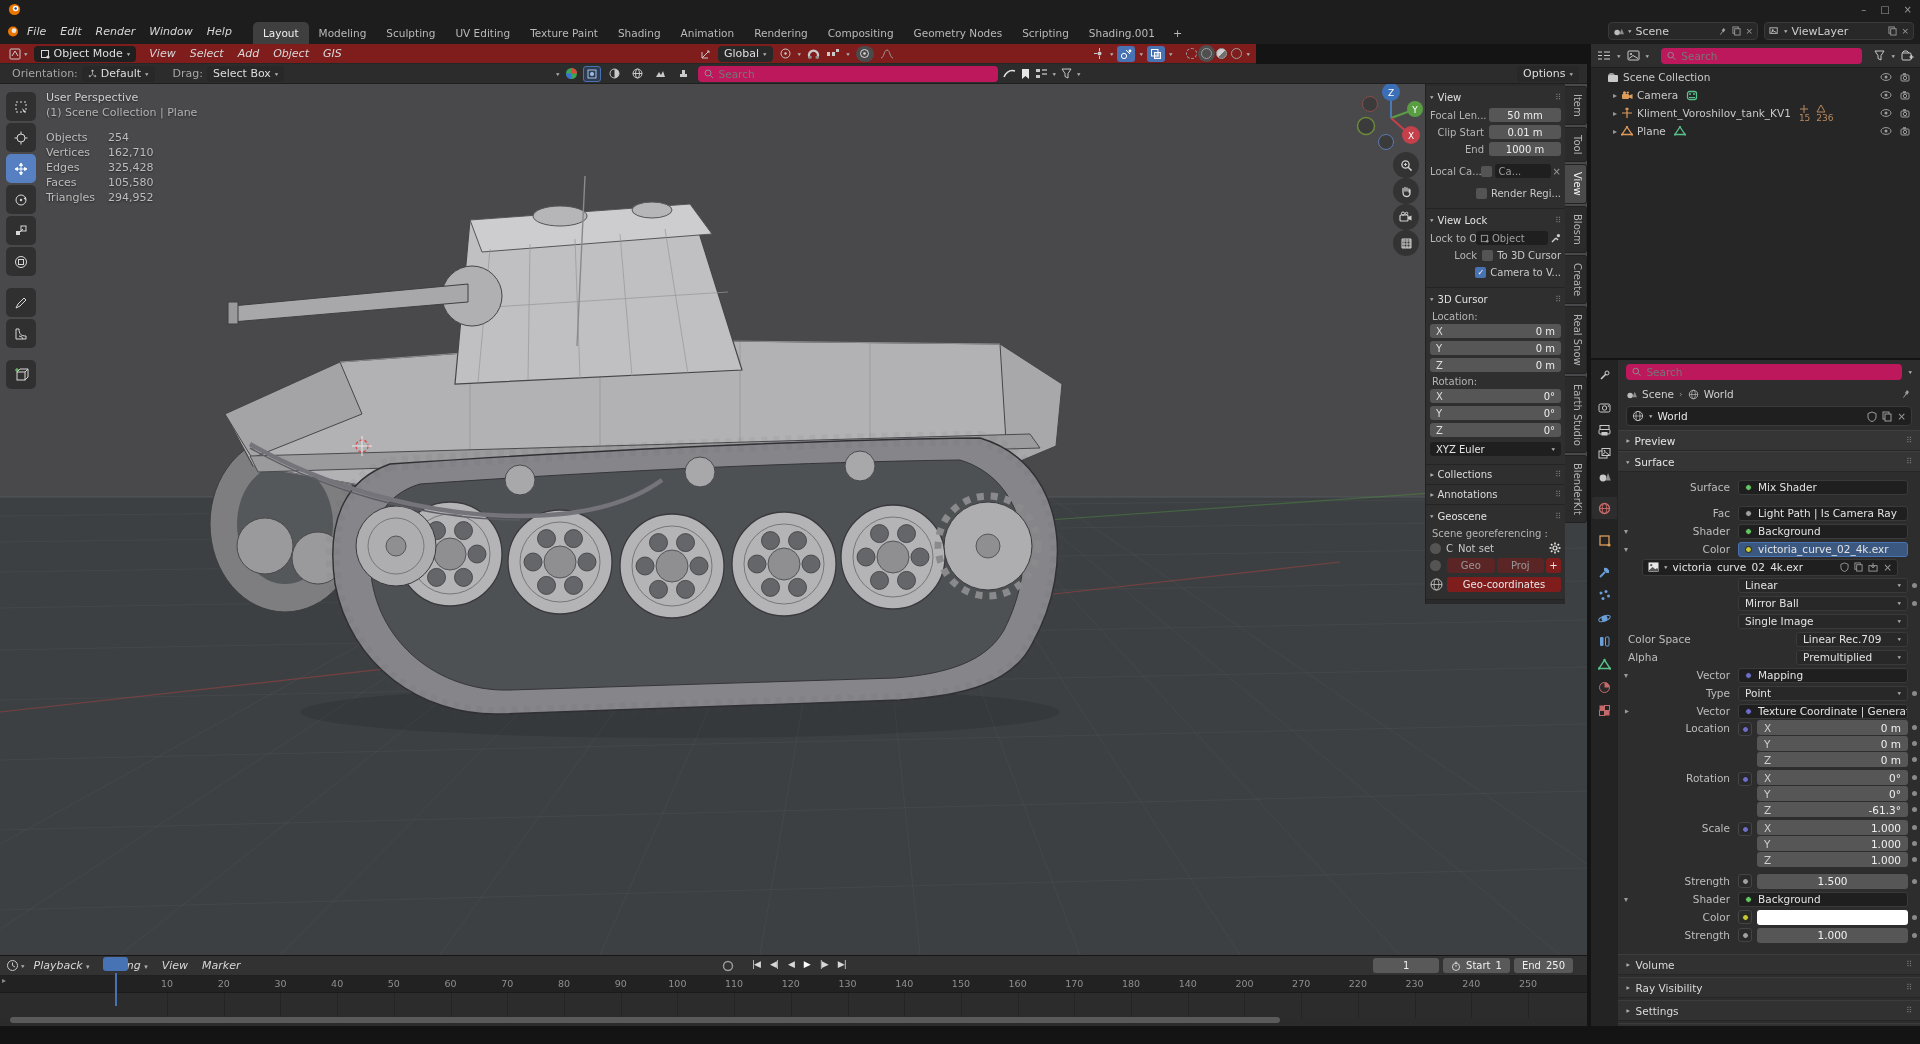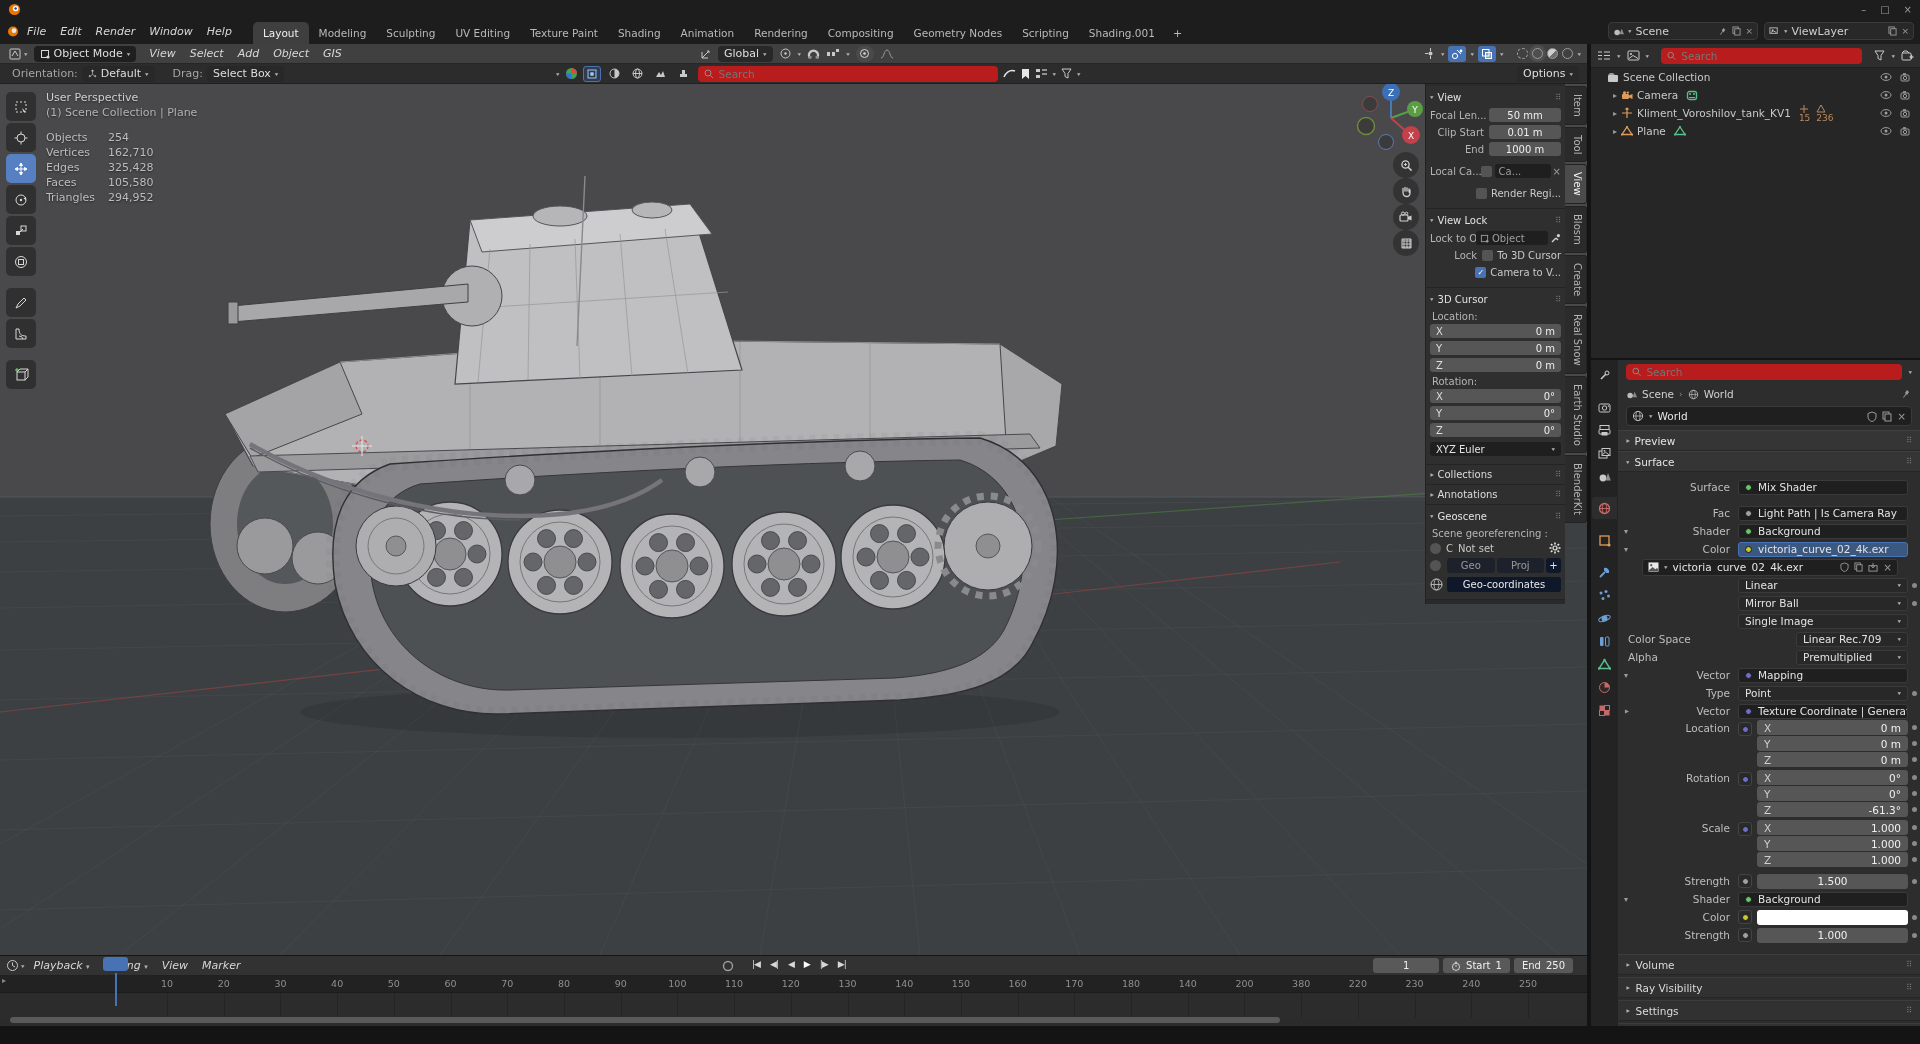--- a/index.html
+++ b/index.html
@@ -22,37 +22,37 @@
   .ws-tab { padding:5px 10px 5px 10px; color:#b9b9b9; font-size:10.5px; border-radius:5px 5px 0 0; }
   .ws-tab.active { background:#3f3f3f; color:#f0f0f0; }
   .ws-add { padding:4px 8px; color:#b9b9b9; }
   #topbar-right { margin-left:auto; display:flex; gap:6px; align-items:center; }
   .id-block { display:flex; align-items:center; background:#282828; border:1px solid #3a3a3a;
     border-radius:4px; height:18px; padding:0 4px; gap:4px; min-width:150px; color:#cfcfcf; }
   .id-block .grow { flex:1; }
   .tiny-ic { color:#9c9c9c; font-size:9px; display:inline-flex; align-items:center; }
 
   
-  #vp-header { position:absolute; top:44px; left:0; width:1587px; height:20px; background:#404040;
+  #vp-header { position:absolute; top:44px; left:0; width:1256px; height:20px; background:#7f1d1d;
     display:flex; align-items:center; padding:5px 6px; border-bottom:1px solid #262626; }
   #tool-settings { position:absolute; top:64px; left:0; width:1587px; height:20px; background:#2c2c2c;
     display:flex; align-items:center; padding:0 8px; border-bottom:1px solid #1f1f1f; }
   .hdr-label { color:#a5a5a5; margin:0 4px; }
   .pill { display:flex; align-items:center; gap:4px; background:#282828; border-radius:4px;
     height:16px; padding:0 6px; color:#dedede; }
   .pill.dark { background:#1f1f1f; }
   .caret { font-size:7px; color:#b0b0b0; transform:scaleY(.8); }
   .hdr-btn { display:inline-flex; align-items:center; justify-content:center; width:18px; height:16px;
     border-radius:3px; color:#c9c9c9; }
   .hdr-btn.blue { background:#4772b3; color:#fff; }
   .shade-ball { width:11px; height:11px; border-radius:50%; border:1px solid #9c9c9c; display:inline-block; }
   .shade-ball.solid { background:#e8e8e8; }
   .shade-ball.material { background:linear-gradient(135deg,#cfcfcf 50%,#6f6f6f 50%); }
   .shade-ball.wrap { box-shadow:0 0 0 3px #4f4f4f; background:#4f4f4f; }
-  .search { display:flex; align-items:center; gap:5px; background:#b91c1c; border-radius:4px;
+  .search { display:flex; align-items:center; gap:5px; background:#be185d; border-radius:4px;
     height:16px; padding:0 6px; color:#8d8d8d; }
   .search input { background:transparent; border:none; outline:none; color:#cfcfcf; width:110px;
     font-size:10.5px; font-family:inherit; }
 
   
   #canvas { position:absolute; top:84px; left:0; width:1587px; height:871px; background:#48484a; overflow:hidden; }
   #scene-svg { position:absolute; top:0; left:0; }
   #overlay-stats { position:absolute; top:6px; left:46px; color:#cfcfcf; line-height:15px;
     text-shadow:0 1px 2px rgba(0,0,0,.5); }
   #overlay-stats .dim { color:#b3b3b3; }
@@ -80,21 +80,21 @@
     align-items:center; justify-content:center; color:#eee; font-size:10px; }
   .np-field.dark { background:#1f1f1f; justify-content:flex-start; padding:0 4px; color:#9d9d9d; }
   .np-field.wide { width:100%; justify-content:space-between; padding:0 6px; }
   .cb { width:11px; height:11px; background:#545454; border-radius:2px; display:inline-flex;
     align-items:center; justify-content:center; font-size:8px; color:#fff; flex:none; }
   .cb.on { background:#4772b3; }
   .np-sub { color:#b5b5b5; margin:3px 2px 1px 2px; }
   .np-collapsed { display:flex; align-items:center; gap:4px; height:20px; padding:0 4px; background:#2f2f2f;
     border-bottom:1px solid #242424; color:#dcdcdc; }
   .np-collapsed .grip { margin-left:auto; color:#777; font-size:8px; }
-  .geo-btn { background:#0f172a; border-radius:3px; height:15px; display:flex; align-items:center;
+  .geo-btn { background:#7f1d1d; border-radius:3px; height:15px; display:flex; align-items:center;
     justify-content:center; color:#e8e8e8; }
 
   
   #side-tabs { position:absolute; top:0; right:0; width:22px; display:flex; flex-direction:column; gap:2px; padding-top:2px; }
   .side-tab { writing-mode:vertical-rl; padding:7px 3px; background:#2b2b2b; color:#b5b5b5;
     font-size:10px; border-radius:0 3px 3px 0; border:1px solid #222; border-left:none; }
   .side-tab.active { background:#4b4b4b; color:#f2f2f2; }
 
   
   #outliner { position:absolute; top:44px; left:1589px; width:331px; height:314px; background:#262626;
@@ -1577,21 +1577,21 @@
         <span class="tick" style="left: 734.104px;">110</span>
         <span class="tick" style="left: 790.811px;">120</span>
         <span class="tick" style="left: 847.518px;">130</span>
         <span class="tick" style="left: 904.225px;">140</span>
         <span class="tick" style="left: 960.932px;">150</span>
         <span class="tick" style="left: 1017.64px;">160</span>
         <span class="tick" style="left: 1074.35px;">170</span>
         <span class="tick" style="left: 1131.05px;">180</span>
         <span class="tick" style="left: 1187.76px;">140</span>
         <span class="tick" style="left: 1244.47px;">200</span>
-        <span class="tick" style="left: 1301.17px;">380</span>
+        <span class="tick" style="left: 1301.17px;">270</span>
         <span class="tick" style="left: 1357.88px;">220</span>
         <span class="tick" style="left: 1414.59px;">230</span>
         <span class="tick" style="left: 1471.29px;">240</span>
         <span class="tick" style="left: 1528px;">250</span>
       </div>
     <div id="tl-tracks">
         <div class="gridline" style="left:167.03614457831327px"></div>
         <div class="gridline" style="left:223.7429718875502px"></div>
         <div class="gridline" style="left:280.4497991967871px"></div>
         <div class="gridline" style="left:337.1566265060241px"></div>

